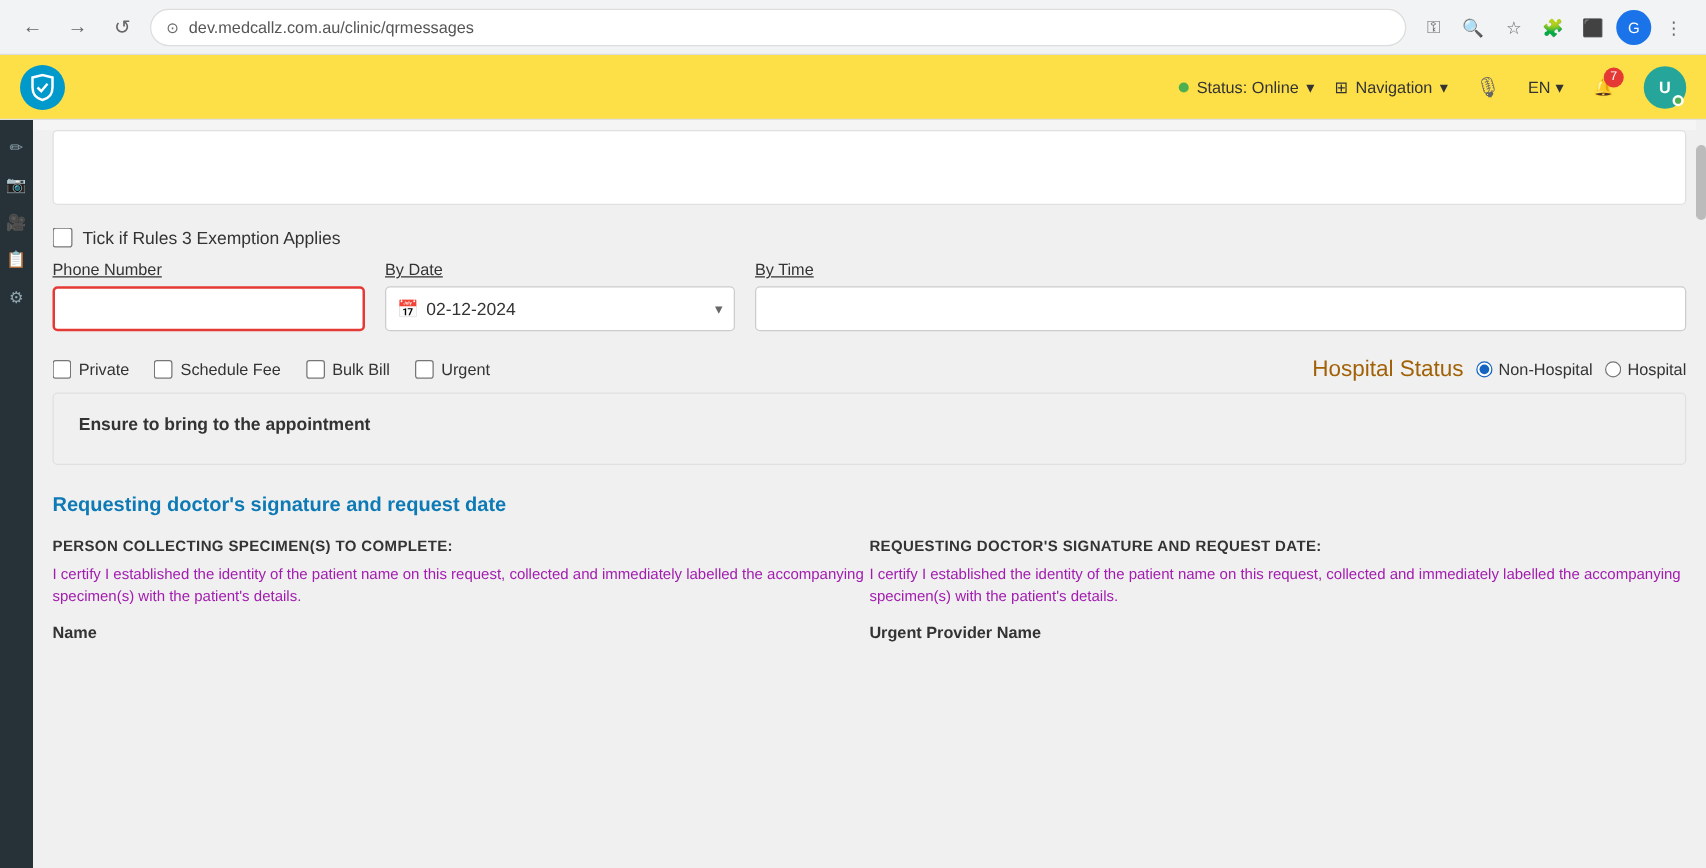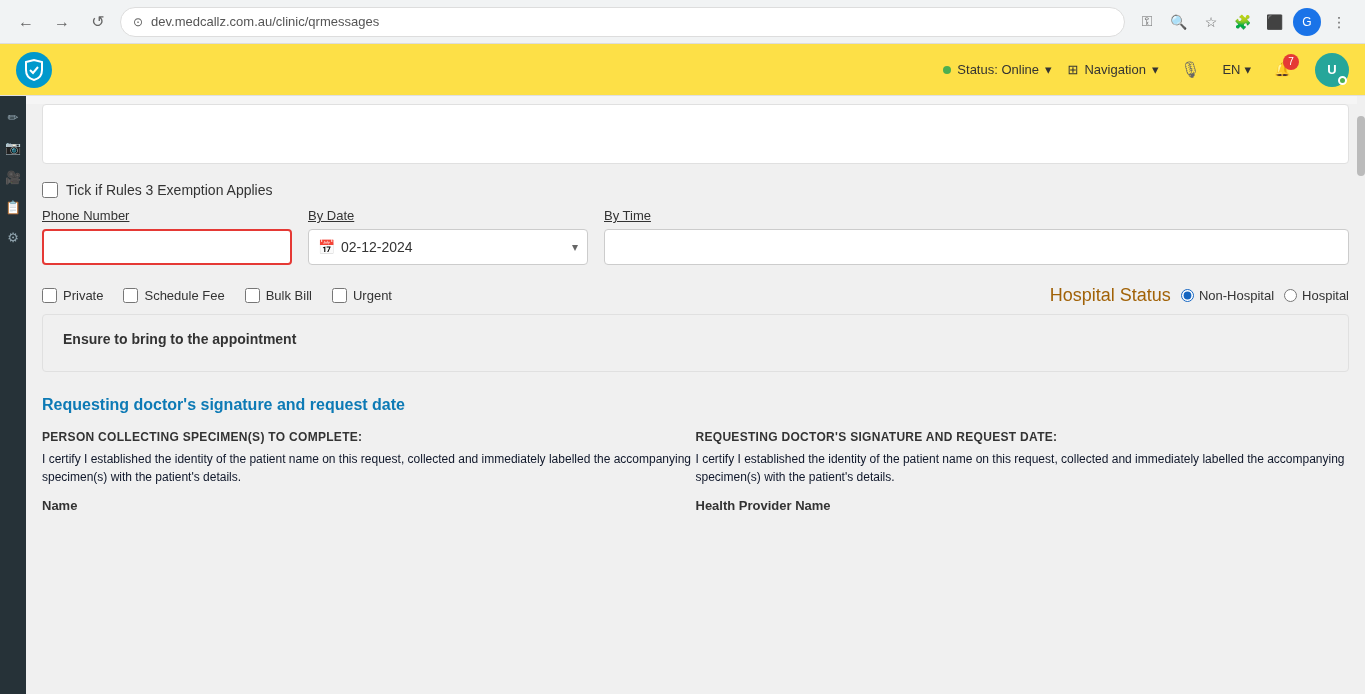--- a/index.html
+++ b/index.html
@@ -278,21 +278,21 @@
     }
     .two-col-item {
       flex: 1;
     }
     .two-col-label {
       font-size: 12px; font-weight: 700; color: #333; text-transform: uppercase;
       margin-bottom: 6px;
       letter-spacing: 0.3px;
     }
     .two-col-text {
-      font-size: 12px; color: #0f172a; line-height: 1.5; margin-bottom: 12px;
+      font-size: 12px; color: #a21caf; line-height: 1.5; margin-bottom: 12px;
     }
     .name-label {
       font-size: 13px; font-weight: 600; color: #333; margin-top: 8px;
     }
 
     
     .scrollbar-track {
       position: fixed;
       right: 0; top: 96px;
       width: 8px; height: calc(100vh - 96px);
@@ -436,20 +436,20 @@
 
   <div class="two-col">
     <div class="two-col-item">
       <div class="two-col-label">PERSON COLLECTING SPECIMEN(S) TO COMPLETE:</div>
       <div class="two-col-text">I certify I established the identity of the patient name on this request, collected and immediately labelled the accompanying specimen(s) with the patient's details.</div>
       <div class="name-label">Name</div>
     </div>
     <div class="two-col-item">
       <div class="two-col-label">REQUESTING DOCTOR'S SIGNATURE AND REQUEST DATE:</div>
       <div class="two-col-text">I certify I established the identity of the patient name on this request, collected and immediately labelled the accompanying specimen(s) with the patient's details.</div>
-      <div class="name-label">Health Provider Name</div>
+      <div class="name-label">Urgent Provider Name</div>
     </div>
   </div>
 </div>
 
 <div class="scrollbar-track">
   <div class="scrollbar-thumb"></div>
 </div>
 
 </body></html>

